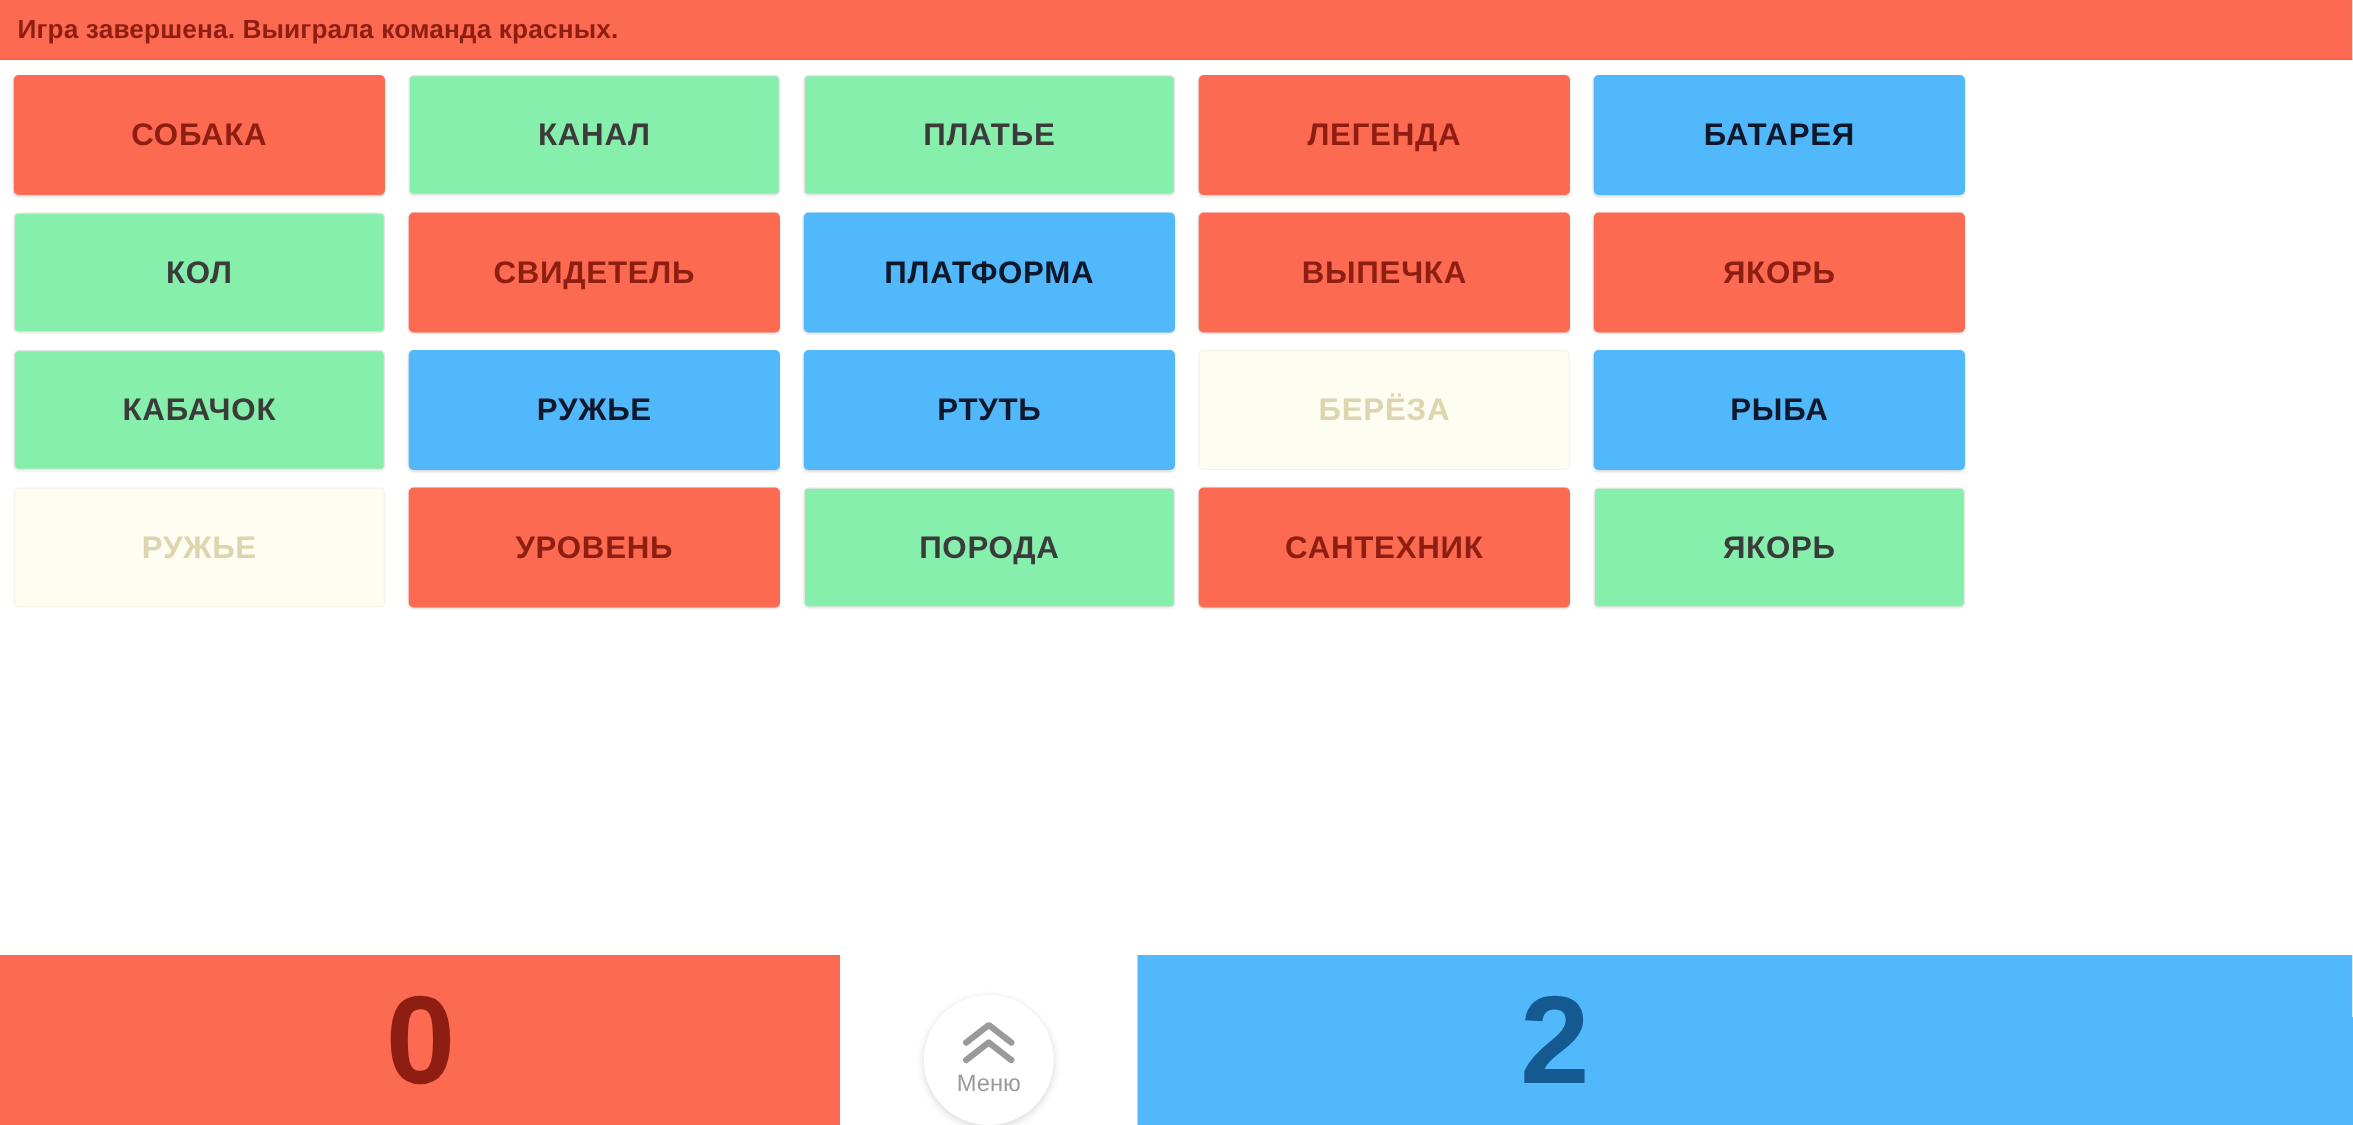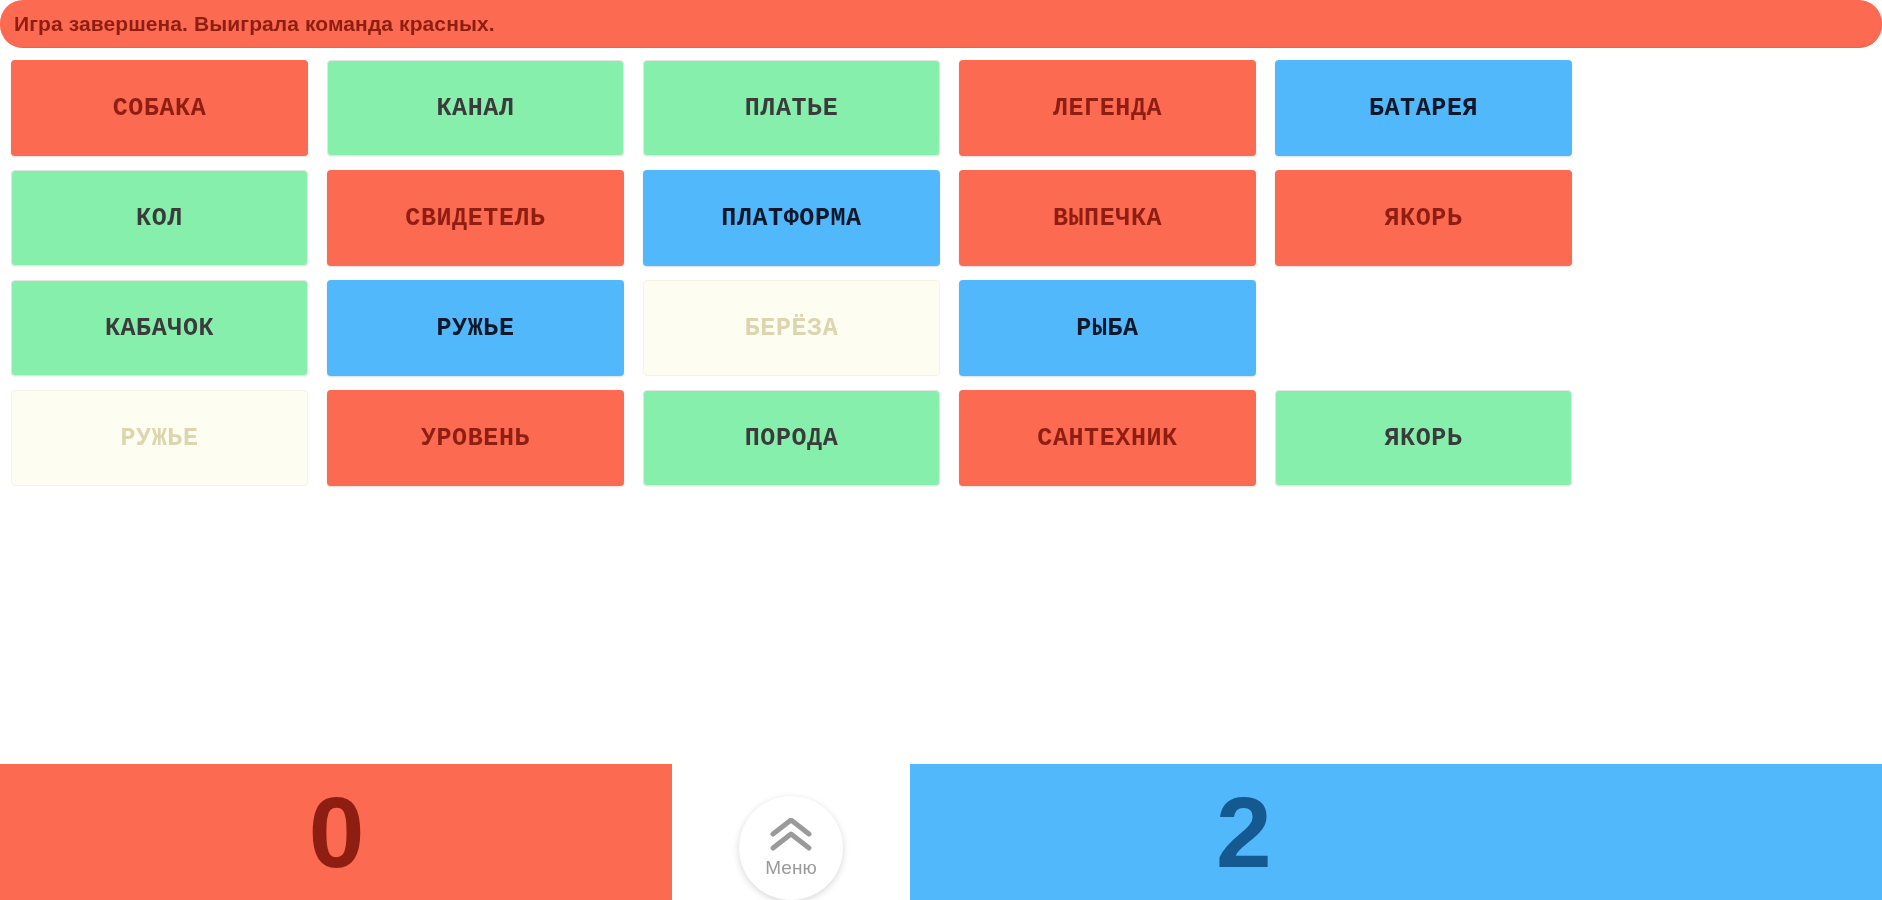--- a/index.html
+++ b/index.html
@@ -24,21 +24,20 @@
 
   
   .banner {
     height: 48px;
     min-height: 48px;
     background: #fc6a51;
     display: flex;
     align-items: center;
     padding-left: 14px;
     border-bottom: 1px solid #f05f46;
-    border-radius: 23px;
   }
   .banner-text {
     color: #8e1d12;
     font-size: 21px;
     font-weight: bold;
     letter-spacing: 0.1px;
     white-space: nowrap;
   }
 
   
@@ -68,21 +67,20 @@
     display: flex;
     align-items: center;
     justify-content: center;
     font-size: 25px;
     font-weight: bold;
     letter-spacing: 0.6px;
     text-align: center;
     user-select: none;
     cursor: pointer;
     white-space: nowrap;
-    font-family: Liberation Mono, monospace;
   }
 
   .card.red {
     background: #fc6a51;
     color: #8e1d12;
     box-shadow: 0 1px 2px rgba(0,0,0,0.14);
   }
 
   .card.blue {
     background: #50b8fb;
@@ -196,20 +194,21 @@
       <div class="board-row">
         <div class="card plain">КОЛ</div>
         <div class="card red">СВИДЕТЕЛЬ</div>
         <div class="card blue">ПЛАТФОРМА</div>
         <div class="card red">ВЫПЕЧКА</div>
         <div class="card red">ЯКОРЬ</div>
       </div>
       <div class="board-row">
         <div class="card plain">КАБАЧОК</div>
         <div class="card blue">РУЖЬЕ</div>
+        <div class="card blue">РТУТЬ</div>
         <div class="card neutral">БЕРЁЗА</div>
         <div class="card blue">РЫБА</div>
       </div>
       <div class="board-row">
         <div class="card neutral">РУЖЬЕ</div>
         <div class="card red">УРОВЕНЬ</div>
         <div class="card plain">ПОРОДА</div>
         <div class="card red">САНТЕХНИК</div>
         <div class="card plain">ЯКОРЬ</div>
       </div>

